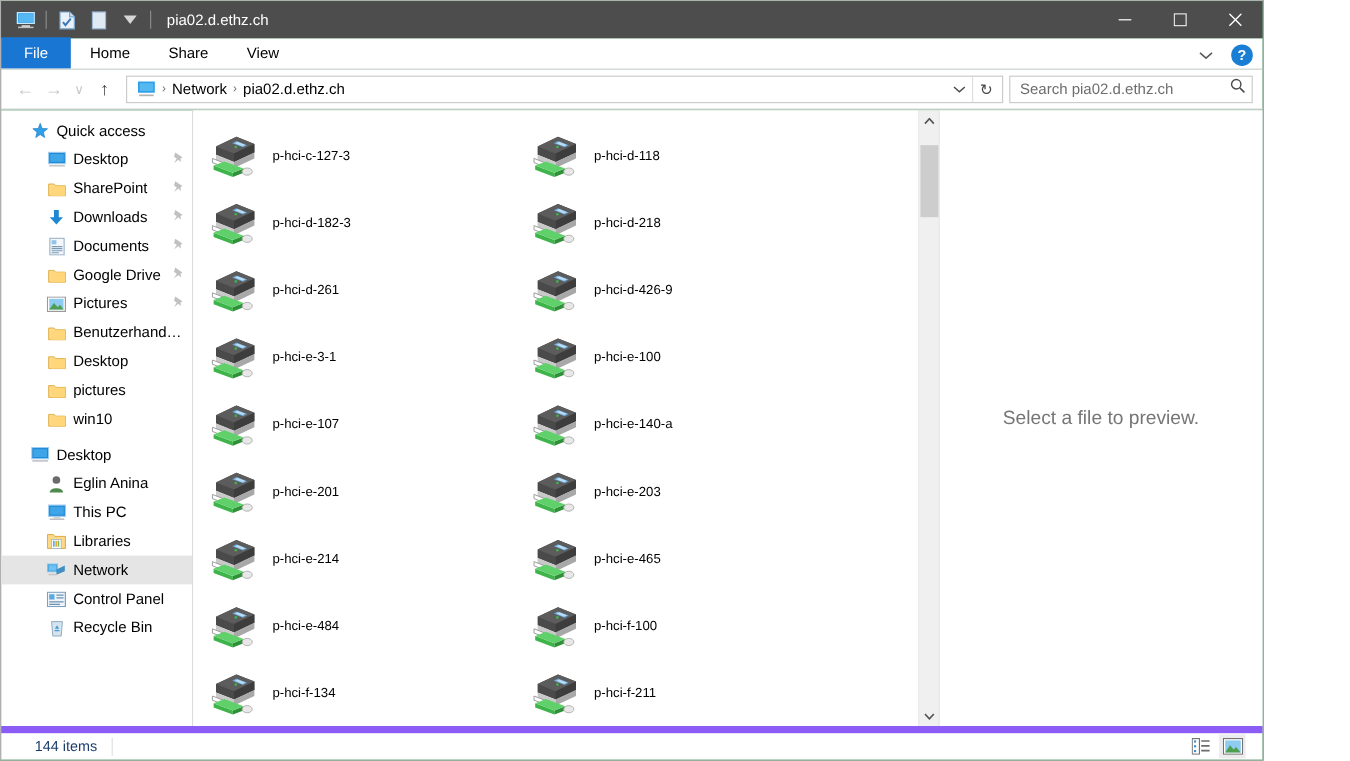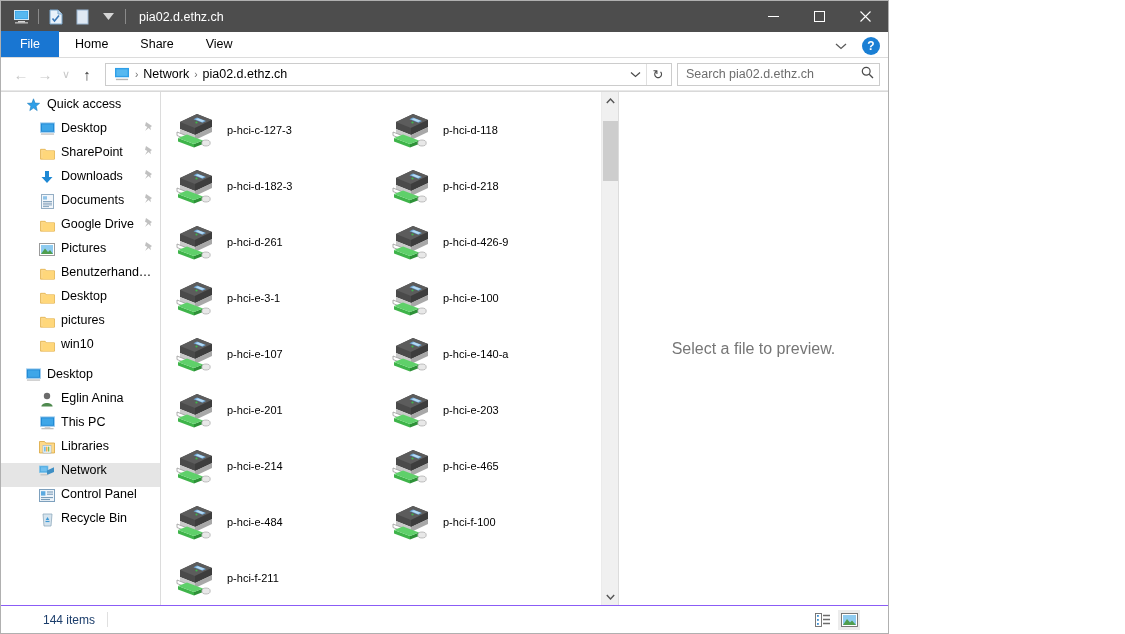--- a/index.html
+++ b/index.html
@@ -3,21 +3,21 @@
 <meta charset="utf-8">
 <style>
   * { box-sizing: border-box; margin: 0; padding: 0; }
   html, body {
     width: 1125px; height: 634px;
     font-family: "Liberation Sans", sans-serif;
     background: #ffffff;
     overflow: hidden;
   }
   .window {
-    width: 889px; height: 634px;
+    width: 1053px; height: 634px;
     display: flex; flex-direction: column;
     border: 1px solid #b0b0b0;
     background: #15803d;
     position: relative;
   }
 
   
   .titlebar {
     height: 31px; background: #4d4d4d;
     display: flex; align-items: center;
@@ -130,21 +130,21 @@
   }
 
   
   .sidebar {
     width: 160px; flex: 0 0 160px;
     background: #ffffff;
     border-right: 1px solid #dcdcdc;
     overflow: hidden; padding-top: 5px;
   }
   .navitem {
-    height: 24px; display: flex; align-items: flex-start;
+    height: 24px; display: flex; align-items: center;
     font-size: 12.5px; color: #000000;
     padding-right: 6px; position: relative;
     white-space: nowrap;
   }
   .navitem.sel { background: #e5e5e5; }
   .navitem .ico {
     width: 16px; height: 16px; flex: 0 0 16px;
     display: flex; align-items: center; justify-content: center;
     margin-right: 6px;
   }
@@ -205,24 +205,24 @@
     width: 270px; flex: 0 0 270px;
     border-left: 1px solid #dcdcdc;
     display: flex; align-items: center; justify-content: center;
     background: #ffffff;
   }
   .preview .msg { font-size: 16px; color: #767676; }
 
   
   .statusbar {
     height: 28px; flex: 0 0 28px;
-    border-top: 1px solid #8b5cf6;
+    border-top: 6px solid #8b5cf6;
     background: #ffffff;
     display: flex; align-items: center;
-    padding: 0 20px;
+    padding: 0 6px;
   }
   .status-text {
     font-size: 12px; color: #1b3d6b; padding-left: 22px;
   }
   .status-sep { width: 1px; height: 15px; background: #e0e0e0; margin-left: 12px; }
   .view-btns { margin-left: auto; display: flex; gap: 4px; padding-right: 8px; }
   .view-btn {
     width: 22px; height: 20px; display: flex;
     align-items: center; justify-content: center;
   }
@@ -929,20 +929,40 @@
                   <path d="M7 21 L22 27 L22 32 L7 26 Z" fill="#c9c9c9"></path>
                   <path d="M22 27 L39 19 L39 24 L22 32 Z" fill="#a8a8a8"></path>
                   <path d="M4 24 L18 29.5 L18 33 L4 27.5 Z" fill="#ffffff" stroke="#9a9a9a" stroke-width=".8"></path>
                   <path d="M5 30 L21 36 L21 39.5 L5 33.5 Z" fill="#3fb44a"></path>
                   <path d="M21 36 L30 32.5 L30 36 L21 39.5 Z" fill="#2e9138"></path>
                   <path d="M5 30 L21 36 L30 32.5 L14 26.5 Z" fill="#5fd06a"></path>
                   <ellipse cx="33" cy="35" rx="4.2" ry="3" fill="#e8e8e8" stroke="#a8a8a8" stroke-width=".7"></ellipse>
                   <circle cx="23.5" cy="14.5" r="1.1" fill="#3fb44a"></circle>
                 </svg>
               </span>
+              <span class="fname">p-hci-f-134</span>
+            </div>
+            <div class="fileitem">
+              <span class="printer-ico">
+                <svg width="44" height="44" viewBox="0 0 44 44">
+                  <path d="M7 14 L24 6 L39 12 L39 19 L22 27 L7 21 Z" fill="#4a4a4a"></path>
+                  <path d="M7 14 L24 6 L39 12 L22 20 Z" fill="#5c5c5c"></path>
+                  <path d="M22 20 L39 12 L39 19 L22 27 Z" fill="#3d3d3d"></path>
+                  <path d="M24 9.5 L33 13 L29.5 14.8 L20.5 11.3 Z" fill="#6fa8d8"></path>
+                  <path d="M25 10.2 L31.5 12.8 L29 13.9 L22.5 11.3 Z" fill="#b8dcf4"></path>
+                  <path d="M7 21 L22 27 L22 32 L7 26 Z" fill="#c9c9c9"></path>
+                  <path d="M22 27 L39 19 L39 24 L22 32 Z" fill="#a8a8a8"></path>
+                  <path d="M4 24 L18 29.5 L18 33 L4 27.5 Z" fill="#ffffff" stroke="#9a9a9a" stroke-width=".8"></path>
+                  <path d="M5 30 L21 36 L21 39.5 L5 33.5 Z" fill="#3fb44a"></path>
+                  <path d="M21 36 L30 32.5 L30 36 L21 39.5 Z" fill="#2e9138"></path>
+                  <path d="M5 30 L21 36 L30 32.5 L14 26.5 Z" fill="#5fd06a"></path>
+                  <ellipse cx="33" cy="35" rx="4.2" ry="3" fill="#e8e8e8" stroke="#a8a8a8" stroke-width=".7"></ellipse>
+                  <circle cx="23.5" cy="14.5" r="1.1" fill="#3fb44a"></circle>
+                </svg>
+              </span>
               <span class="fname">p-hci-f-211</span>
             </div>
           </div>
 
         </div>
       </div>
 
       <div class="vscroll">
         <div class="sb-arrow">
           <svg width="9" height="6" viewBox="0 0 9 6">

